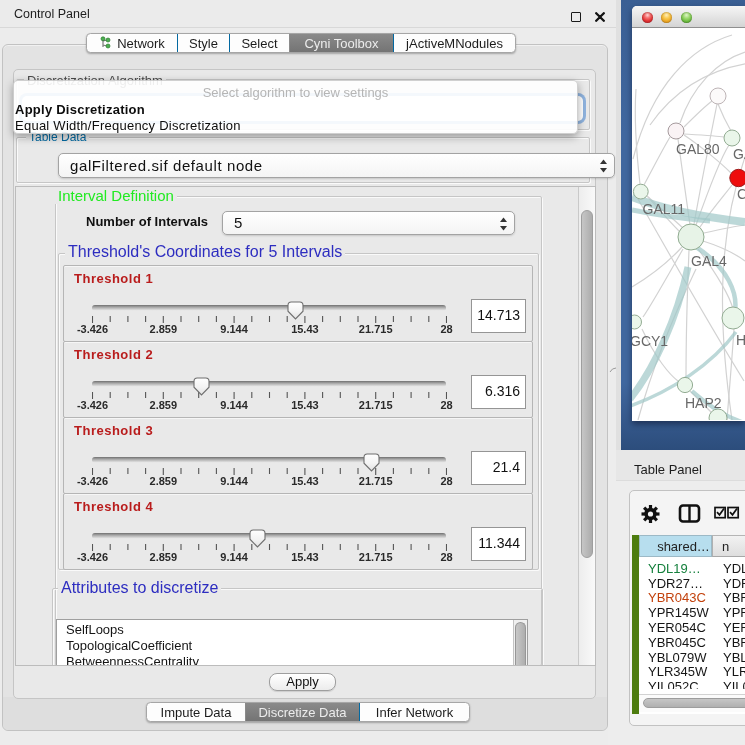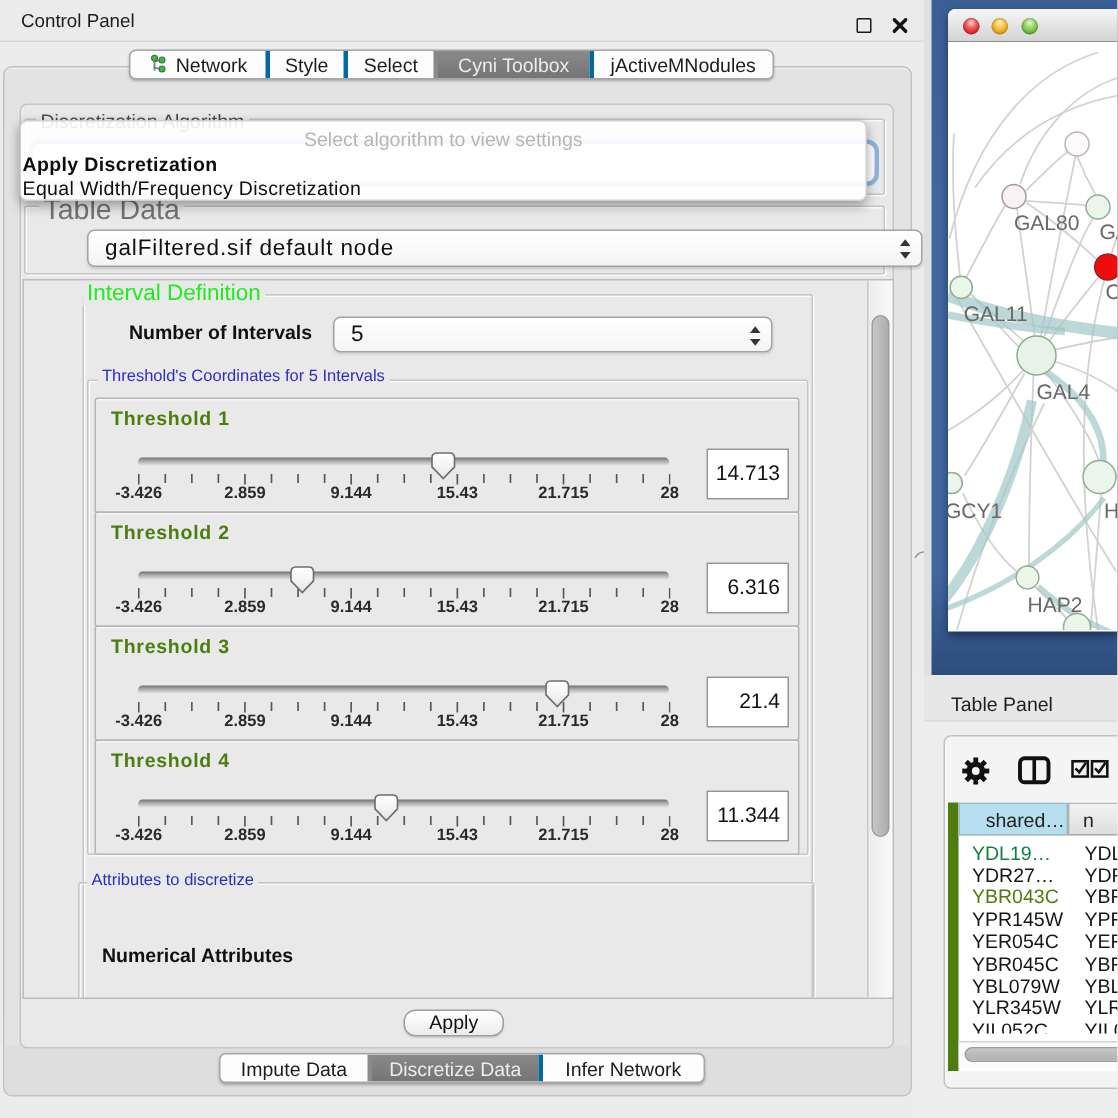--- a/index.html
+++ b/index.html
@@ -1,27 +1,27 @@
 <!DOCTYPE html>
 <html><head>
 <meta charset="utf-8">
 <style>
 * { margin:0; padding:0; box-sizing:border-box; }
 html,body { width:745px; height:745px; overflow:hidden; }
 body { font-family:"Liberation Sans", sans-serif; background:#ececec; position:relative; -webkit-font-smoothing:antialiased; will-change:transform; }
 .abs { position:absolute; }
 .etched { border:1px solid #c6c6c6; border-radius:2px; box-shadow:inset 1px 1px 0 rgba(255,255,255,.75), 1px 1px 0 rgba(255,255,255,.75); }
-.gtitle { position:absolute; top:-8px; left:8px; background:#e9e9e9; padding:0 3px; font-size:11px; line-height:15px; white-space:nowrap; }
+.gtitle { position:absolute; top:-8px; left:8px; background:#e9e9e9; padding:0 3px; font-size:16px; line-height:15px; white-space:nowrap; }
 .combo { border:1px solid #a3a3a3; border-radius:5px; background:linear-gradient(#ffffff,#f4f4f4); box-shadow:0 1px 2px rgba(0,0,0,.15); font-size:15px; letter-spacing:.6px; color:#111; }
 .seg { display:flex; border:1px solid #a6a6a6; border-radius:4.5px; background:#fdfdfd; box-shadow:0 1px 2px rgba(0,0,0,.28); overflow:hidden; font-size:13px; color:#1c1c1c; }
-.seg > div { display:flex; align-items:center; justify-content:center; border-left:3px solid #0369a1; white-space:nowrap; }
+.seg > div { display:flex; align-items:center; justify-content:center; border-left:1px solid #0369a1; white-space:nowrap; }
 .seg > div:first-child { border-left:none; }
 .seg > div.sel { background:linear-gradient(#8a8a8a,#747474); color:#ececec; border-left-color:#8a8a8a; }
 .block { position:absolute; left:63px; width:470px; height:77px; background:#e9e9e9; border:1px solid #b5b5b5; border-radius:2px; box-shadow:inset 0 1px 0 rgba(255,255,255,.6); }
-.blabel { position:absolute; left:10px; top:5px; font-size:13px; font-weight:bold; letter-spacing:.5px; color:#4d7c0f; }
+.blabel { position:absolute; left:10px; top:5px; font-size:13px; font-weight:bold; letter-spacing:.5px; color:#b91c1c; }
 .track { position:absolute; left:28px; top:39px; width:354px; height:6px; border-radius:3px; background:linear-gradient(#6f6f6f,#a5a5a5 35%,#cfcfcf 70%,#f0f0f0); }
 .vbox { position:absolute; left:407px; top:33px; width:55px; height:34px; background:#fff; border:1.5px solid #959595; font-size:14px; color:#111; text-align:right; line-height:31px; padding-right:5px; }
 .ticks { position:absolute; left:28px; top:50px; width:355px; height:8px; }
 .slabels { position:absolute; left:28px; top:57px; width:355px; height:13px; }
 .slabels span { position:absolute; transform:translateX(-50%); font-size:11px; font-weight:bold; color:#2a2a2a; }
 .thumb { position:absolute; top:33px; }
 .listitem { font-size:13px; color:#151515; line-height:16px; padding-left:9px; white-space:nowrap; }
 </style>
 </head>
 <body>
@@ -51,21 +51,21 @@
   <div class="sel" style="width:104px;">Cyni Toolbox</div>
   <div style="width:122px;">jActiveMNodules</div>
 </div>
 
 <div class="etched abs" style="left:16px; top:79px; width:574px; height:51px;"></div>
 <div class="abs" style="left:24px; top:73px; background:#e9e9e9; padding:0 3px; font-size:13px; color:#4a4a4a;">Discretization Algorithm</div>
 
 <div class="abs" style="left:22px; top:96px; width:561px; height:25px; background:#fff; border-radius:5px; box-shadow:0 0 0 3px rgba(96,150,215,.66);"></div>
 
 <div class="etched abs" style="left:16px; top:137px; width:574px; height:46px;"></div>
-<div class="abs" style="left:26px; top:130px; background:#e9e9e9; padding:0 3px; font-size:19px; color:#737373;">Table Data</div>
+<div class="abs" style="left:26px; top:130px; background:#e9e9e9; padding:0 3px; font-size:12px; color:#0369a1;">Table Data</div>
 <div class="combo abs" style="left:27px; top:153px; width:557px; height:25px; line-height:23px; padding-left:11px;margin-left:31px;">galFiltered.sif default node
   <svg class="abs" style="right:6px; top:5px;" width="9" height="14" viewBox="0 0 9 14">
       <path d="M4.5,0.5 L8,5 L1,5 Z" fill="#333"></path>
       <path d="M4.5,13.5 L1,9 L8,9 Z" fill="#333"></path>
     </svg>
 </div>
 
 <div class="abs" style="left:15px; top:186px; width:581px; height:480px; border:1px solid #bcbcbc; background:#e9e9e9; overflow:hidden;">
   <div class="abs" style="left:0; top:0; width:562px; height:478px; overflow:hidden;">
 
@@ -266,20 +266,27 @@
             </defs>
             <path d="M4.2,1 L12.8,1 Q16,1 16,4.4 L16,10.2 L8.5,18 L1,10.2 L1,4.4 Q1,1 4.2,1 Z" fill="url(#gthumb)" stroke="#6e6e6e" stroke-width="1.1"></path>
           </svg>
           <div class="vbox">11.344</div>
         </div>
       </div>
 
     <div class="etched abs" style="left:36px; top:401px; width:491px; height:80px;"></div>
     <div class="gtitle" style="left:42px; top:393px; color:#2d2dc0; background:#e9e9e9;">Attributes to discretize</div>
     <div class="abs" style="left:52px; top:410px; font-size:13px; font-weight:bold; color:#111;margin-top:32px;">Numerical Attributes</div>
+    <div class="abs" style="left:40px; top:432px; width:472px; height:46px; background:#fff; border:1px solid #9f9f9f; border-bottom:none;">
+      <div class="listitem" style="padding-top:2px;">SelfLoops</div>
+      <div class="listitem">TopologicalCoefficient</div>
+      <div class="listitem">BetweennessCentrality</div>
+      <div class="abs" style="right:0; top:0; width:14px; height:46px; background:#f0f0f0; border-left:1px solid #c4c4c4;"></div>
+      <div class="abs" style="right:1.5px; top:2px; width:11px; height:44px; background:linear-gradient(90deg,#c8c8c8,#aeaeae); border:1px solid #979797; border-radius:6px 6px 0 0; border-bottom:none;"></div>
+    </div>
   </div>
 
   <div class="abs" style="right:0; top:0; width:17px; height:478px; background:linear-gradient(90deg,#ededed,#f9f9f9); border-left:1px solid #c9c9c9;"></div>
   <div class="abs" style="right:2.5px; top:23px; width:12px; height:348px; background:linear-gradient(90deg,#c6c6c6,#acacac); border:1px solid #9e9e9e; border-radius:6px;"></div>
 </div>
 
 <div class="abs" style="left:269px; top:673px; width:67px; height:18px; background:linear-gradient(#ffffff,#ececec); border:1px solid #9e9e9e; border-radius:8px; font-size:13px; color:#111; text-align:center; line-height:16px; box-shadow:0 1px 1px rgba(0,0,0,.12);">Apply</div>
 
 <div class="seg abs" style="left:146px; top:702px; height:20px;">
   <div style="width:98px;">Impute Data</div>
@@ -393,21 +400,21 @@
 </svg>
 
 <div class="abs" style="left:632px; top:535px; width:113px; height:179px; background:#fff; border-left:7px solid #4d7c0f; overflow:hidden;">
   <div class="abs" style="left:0; top:0; width:73px; height:22px; background:#b7deee; border:1px solid #9cb9c6; font-size:13px; color:#222; text-align:center; text-indent:16px; line-height:21px;">shared…</div>
   <div class="abs" style="left:73px; top:0; width:40px; height:22px; background:linear-gradient(#f2f2f2,#dedede); border-top:1px solid #b5b5b5; border-bottom:1px solid #a8a8a8; border-left:1px solid #b0b0b0; font-size:13px; color:#222; padding-left:9px; line-height:21px;">n</div>
   <div id="trows" class="abs" style="left:0; top:0; width:113px; height:154px; overflow:hidden;">
       <div class="abs" style="left:9px; top:26.8px; font-size:13px; color:#15803d; line-height:14.9px;">YDL19…</div>
       <div class="abs" style="left:84px; top:26.8px; font-size:13px; color:#161616; line-height:14.9px;">YDL1</div>
       <div class="abs" style="left:9px; top:41.6px; font-size:13px; color:#161616; line-height:14.9px;">YDR27…</div>
       <div class="abs" style="left:84px; top:41.6px; font-size:13px; color:#161616; line-height:14.9px;">YDR2</div>
-      <div class="abs" style="left:9px; top:56.400000000000006px; font-size:13px; color:#4d7c0f; line-height:14.9px;">YBR043C</div>
+      <div class="abs" style="left:9px; top:56.400000000000006px; font-size:13px; color:#c2410c; line-height:14.9px;">YBR043C</div>
       <div class="abs" style="left:84px; top:56.400000000000006px; font-size:13px; color:#161616; line-height:14.9px;">YBR0</div>
       <div class="abs" style="left:9px; top:71.2px; font-size:13px; color:#161616; line-height:14.9px;">YPR145W</div>
       <div class="abs" style="left:84px; top:71.2px; font-size:13px; color:#161616; line-height:14.9px;">YPR1</div>
       <div class="abs" style="left:9px; top:86px; font-size:13px; color:#161616; line-height:14.9px;">YER054C</div>
       <div class="abs" style="left:84px; top:86px; font-size:13px; color:#161616; line-height:14.9px;">YER0</div>
       <div class="abs" style="left:9px; top:100.8px; font-size:13px; color:#161616; line-height:14.9px;">YBR045C</div>
       <div class="abs" style="left:84px; top:100.8px; font-size:13px; color:#161616; line-height:14.9px;">YBR0</div>
       <div class="abs" style="left:9px; top:115.60000000000001px; font-size:13px; color:#161616; line-height:14.9px;">YBL079W</div>
       <div class="abs" style="left:84px; top:115.60000000000001px; font-size:13px; color:#161616; line-height:14.9px;">YBL0</div>
       <div class="abs" style="left:9px; top:130.4px; font-size:13px; color:#161616; line-height:14.9px;">YLR345W</div>

